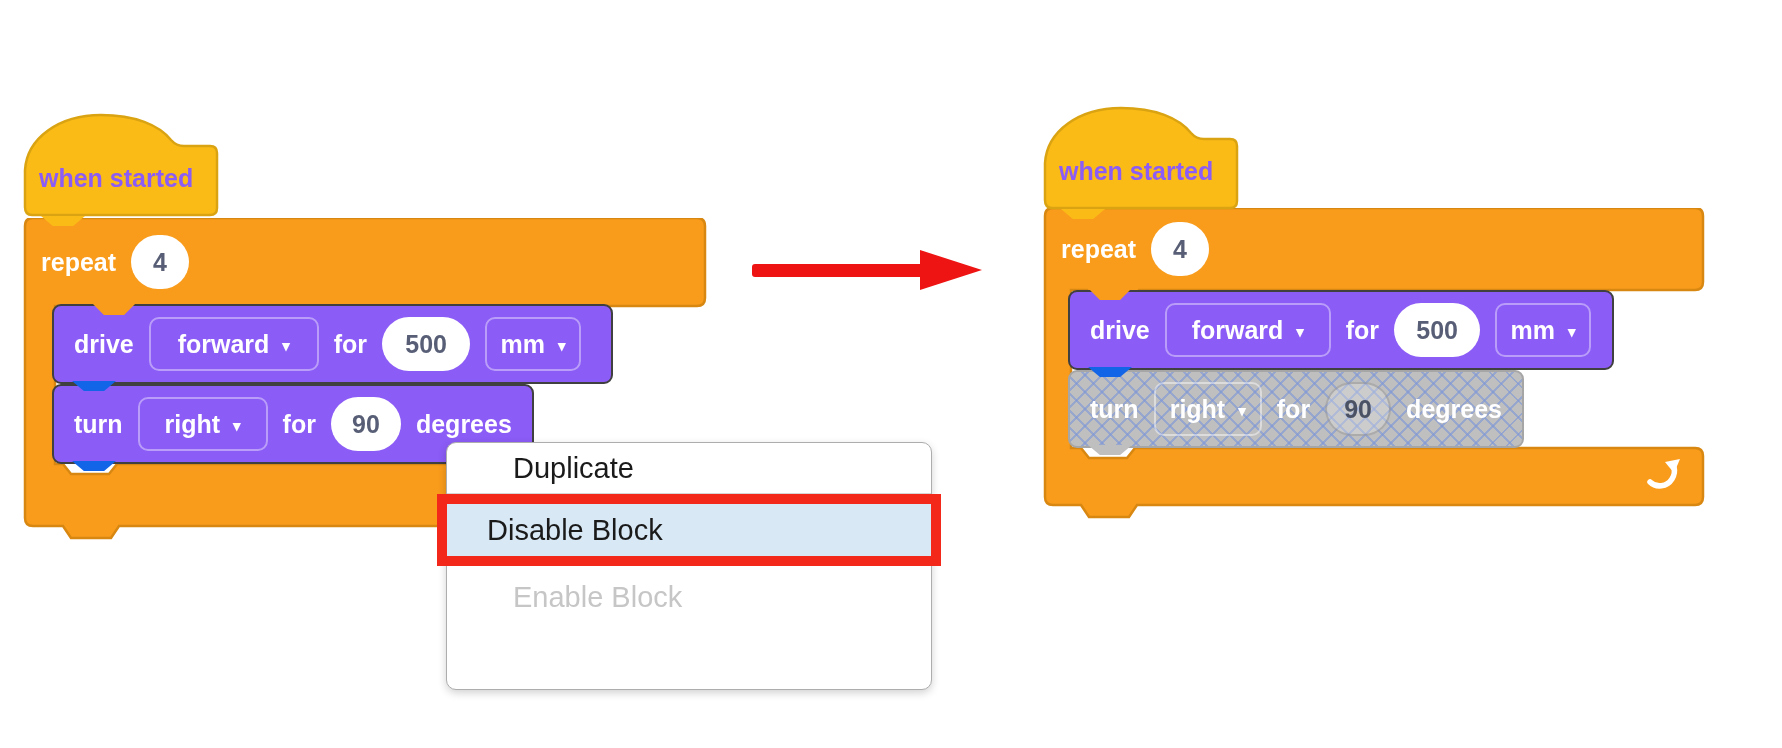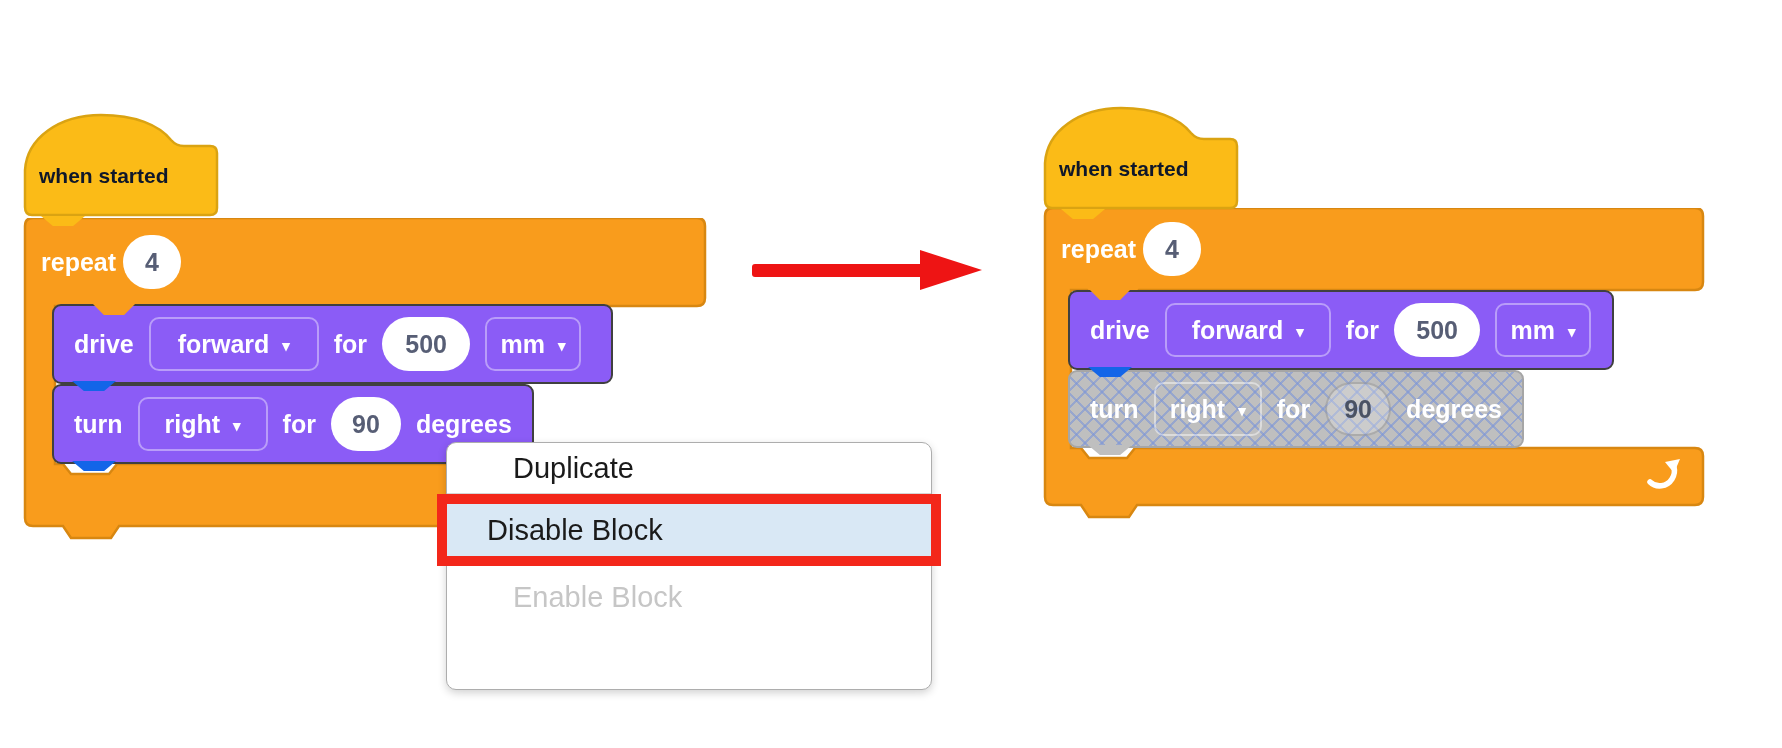--- a/index.html
+++ b/index.html
@@ -31,26 +31,26 @@
   
   .tab{position:absolute;left:18px;bottom:-9px;width:44px;height:10px;
        clip-path:polygon(0 0,100% 0,73% 100%,27% 100%);}
   .tab-gold{background:#FBBB17;}
   .tab-blue{background:#1365E8;}
   .tab-gray{background:#BFBFBF;}
 
   
   .hat{position:absolute;width:196px;height:110px;z-index:4;}
   .hat svg{position:absolute;left:0;top:0;}
-  .hat-label{position:absolute;left:16px;top:54px;color:#0f172a;font-size:21px;font-weight:700;white-space:nowrap;}
+  .hat-label{position:absolute;left:16px;top:54px;color:#8b5cf6;font-size:25px;font-weight:700;white-space:nowrap;}
 
   
   .cblock{position:absolute;z-index:1;}
   .cblock svg{position:absolute;left:0;top:0;}
-  .c-row{position:absolute;left:18px;display:flex;align-items:center;gap:7px;
+  .c-row{position:absolute;left:18px;display:flex;align-items:center;gap:15px;
          color:#fff;font-size:25px;font-weight:700;}
   .mouth-tab{position:absolute;width:44px;height:12px;background:#F99C1C;z-index:4;
              clip-path:polygon(0 0,100% 0,73% 100%,27% 100%);}
   .loop-icon{position:absolute;width:40px;height:38px;}
 
   
   .red-arrow{position:absolute;z-index:0;}
   .red-arrow .shaft{position:absolute;left:0;top:14px;width:176px;height:13px;background:#EE1414;border-radius:3px;}
   .red-arrow .head{position:absolute;left:168px;top:0;width:0;height:0;
                    border-left:62px solid #EE1414;border-top:20px solid transparent;border-bottom:20px solid transparent;}

